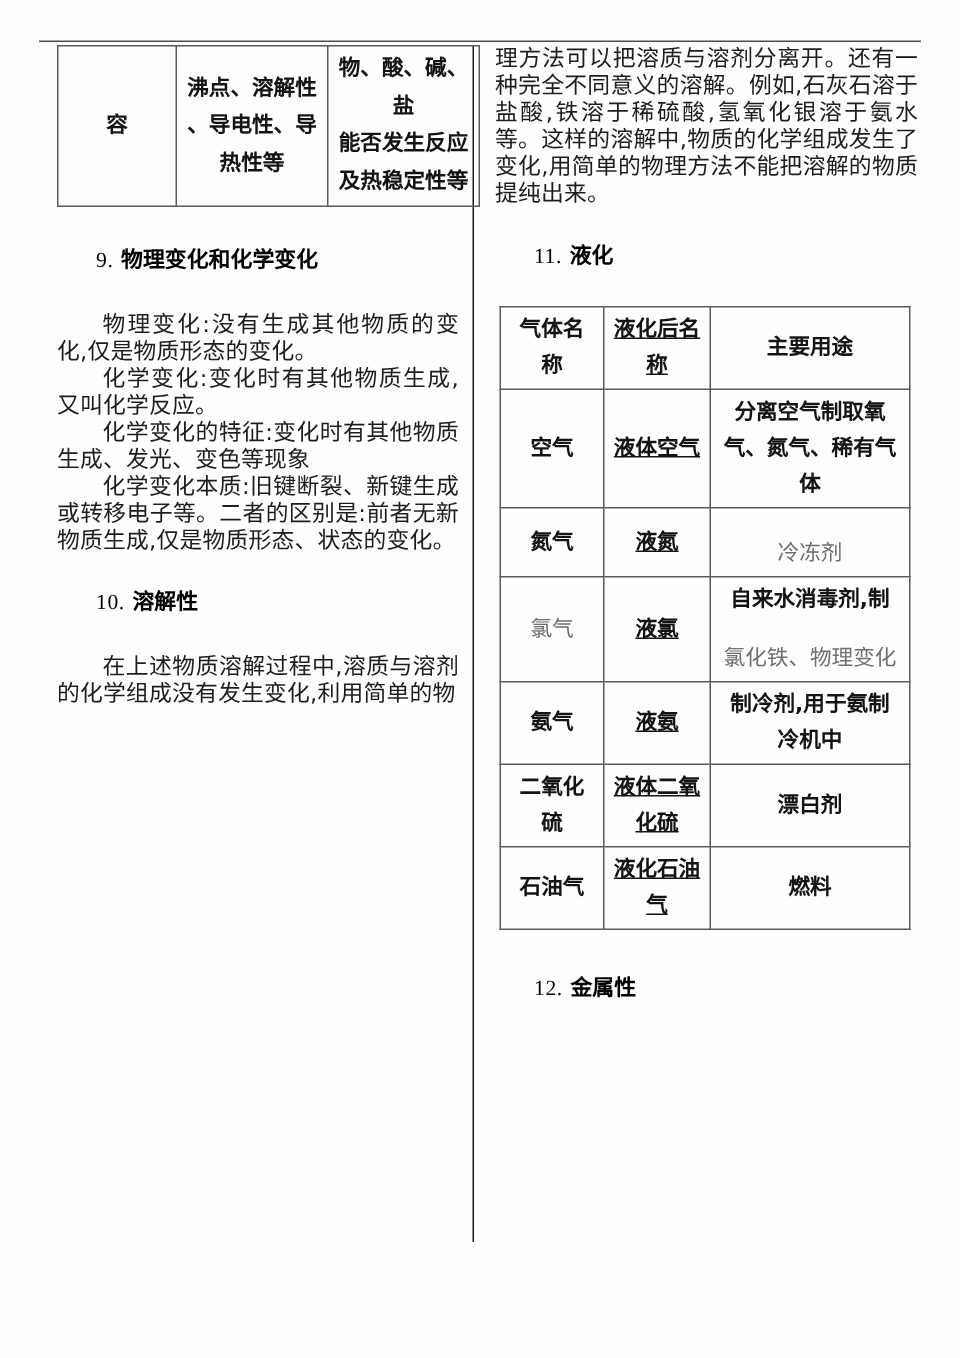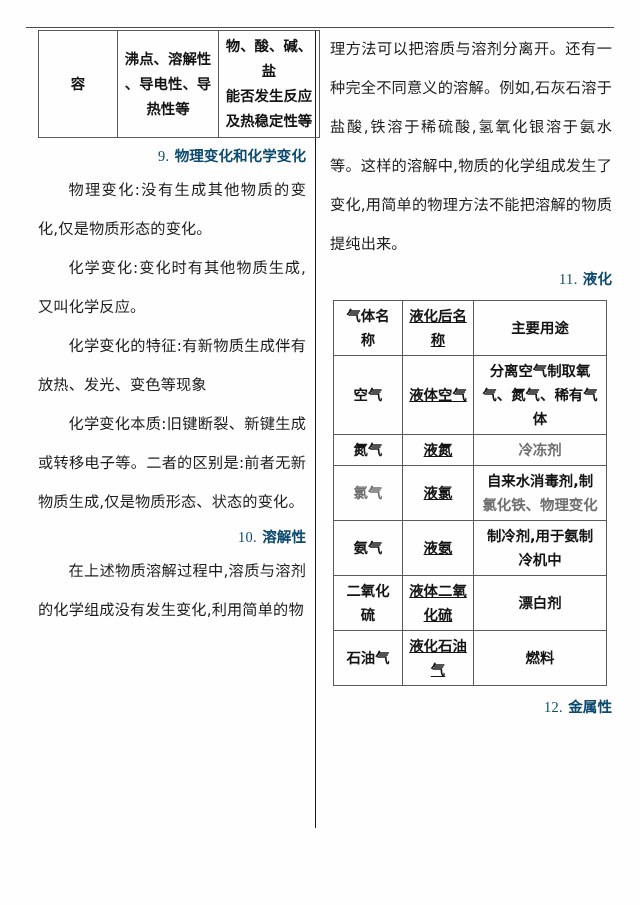--- a/index.html
+++ b/index.html
@@ -50,47 +50,46 @@
     position: absolute;
     top: 30px;
     box-sizing: border-box;
   }
   .col-left  { left: 38px;  width: 268px; }
   .col-right { left: 330px; width: 282px; }
 
   
   .para {
     font-size: 15.2px;
-    line-height: 39px;
+    line-height: 18px;
     letter-spacing: 0.15px;
     text-align: justify;
     text-justify: inter-ideograph;
     margin: 0;
     color: #1d1d1d;
   }
   .para.indent { text-indent: 2em; }
 
   .heading {
     font-size: 14.6px;
     line-height: 29px;
-    margin: 0;
+    margin: 18px;
     padding-left: 0.55em;
     font-weight: 700;
-    color: #0c4a6e;
-    text-align: right;
+    color: #000000;
   }
   .heading .num {
     font-family: "Liberation Serif", "DejaVu Serif", serif;
     font-weight: 400;
     font-size: 14.4px;
     letter-spacing: 0.4px;
   }
 
   
-  .fade  { color: #6f6f6f; font-weight: 700; }
+  .fade  { color: #6f6f6f; font-weight: 400; margin-top: 15px; }
 
   
   table {
     border-collapse: collapse;
     table-layout: fixed;
     font-size: 14.4px;
     line-height: 23px;
     color: #141414;
   }
   table td, table th {
@@ -153,21 +152,21 @@
 
     <p class="heading">
       <span class="num">9.</span>
       <span>物理变化和化学变化</span>
     </p>
 
     <p class="para indent">物理变化:没有生成其他物质的变化,仅是物质形态的变化。</p>
 
     <p class="para indent">化学变化:变化时有其他物质生成,又叫化学反应。</p>
 
-    <p class="para indent">化学变化的特征:有新物质生成伴有放热、发光、变色等现象</p>
+    <p class="para indent">化学变化的特征:变化时有其他物质生成、发光、变色等现象</p>
 
     <p class="para indent">化学变化本质:旧键断裂、新键生成或转移电子等。二者的区别是:前者无新物质生成,仅是物质形态、状态的变化。</p>
 
     <p class="heading">
       <span class="num">10.</span>
       <span>溶解性</span>
     </p>
 
 
     <p class="para indent">在上述物质溶解过程中,溶质与溶剂的化学组成没有发生变化,利用简单的物</p>

